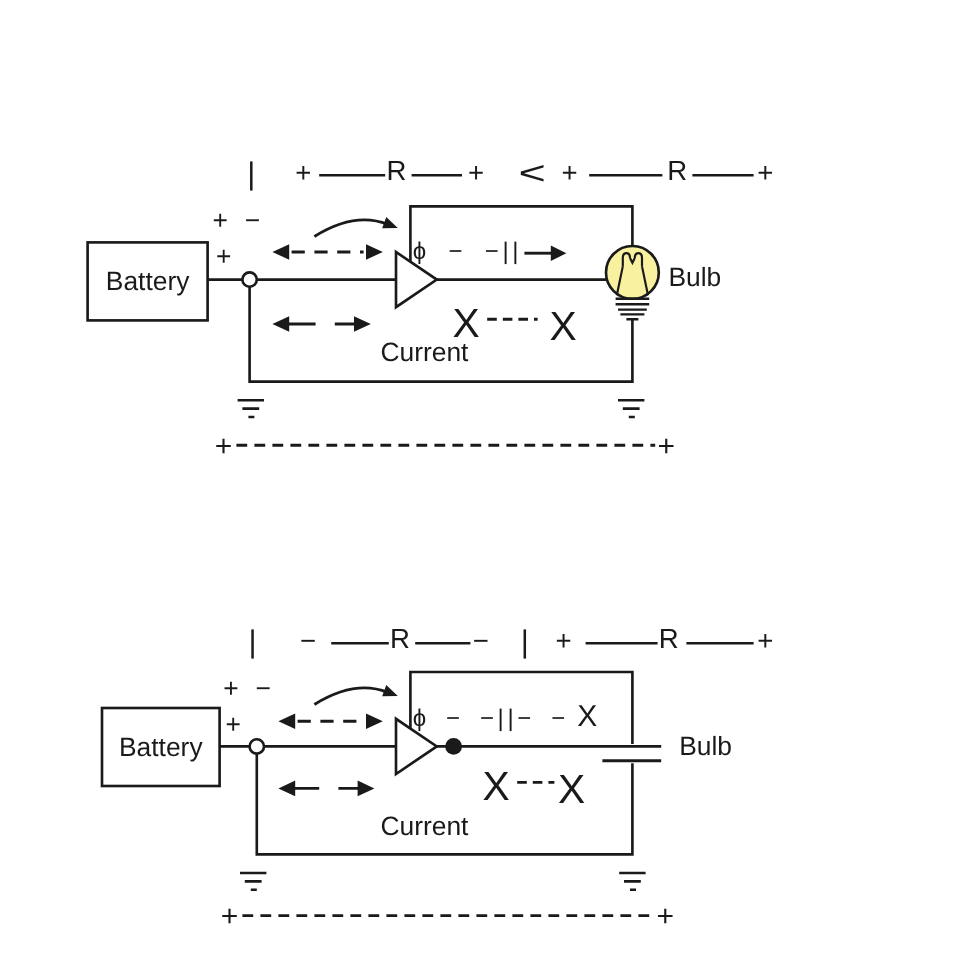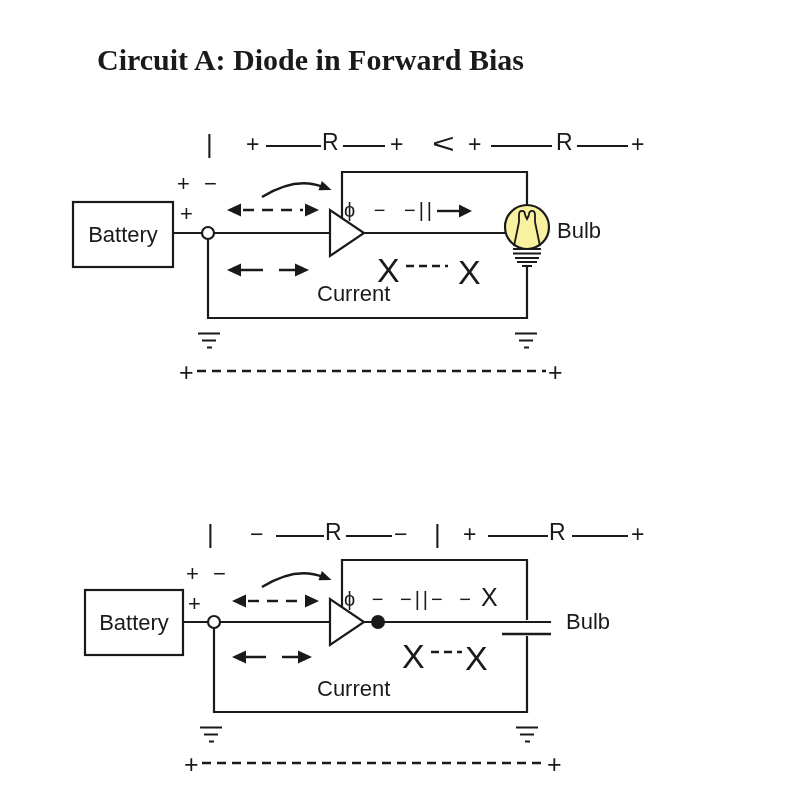--- a/index.html
+++ b/index.html
@@ -111,21 +111,20 @@
 
     <path d="M431,652 H462" stroke-dasharray="8,5" stroke-width="2.4"></path>
 
     <path d="M200,727.5 H222 M204,734.5 H218 M209,741.5 H214"></path>
     <path d="M516,727.5 H538 M520,734.5 H534 M525,741.5 H530"></path>
 
     <path d="M202,763 H543" stroke-dasharray="9,6" stroke-width="2.4"></path>
   </g>
 </svg>
 
-  <div class="t title" style="left:97px;top:45px;">Circuit A: Diode in Forward Bias</div>
 
   <span class="t sym" style="left:206px;top:131px;font-size:26px;">|</span>
   <span class="t sym" style="left:246px;top:133px;">+</span>
   <span class="t sym" style="left:322px;top:131px;">R</span>
   <span class="t sym" style="left:390px;top:133px;">+</span>
   <span class="t sym" style="left:432px;top:130px;font-size:26px;transform:scale(1.5,1.05);transform-origin:left top;">&lt;</span>
   <span class="t sym" style="left:468px;top:133px;">+</span>
   <span class="t sym" style="left:556px;top:131px;">R</span>
   <span class="t sym" style="left:631px;top:133px;">+</span>
 

